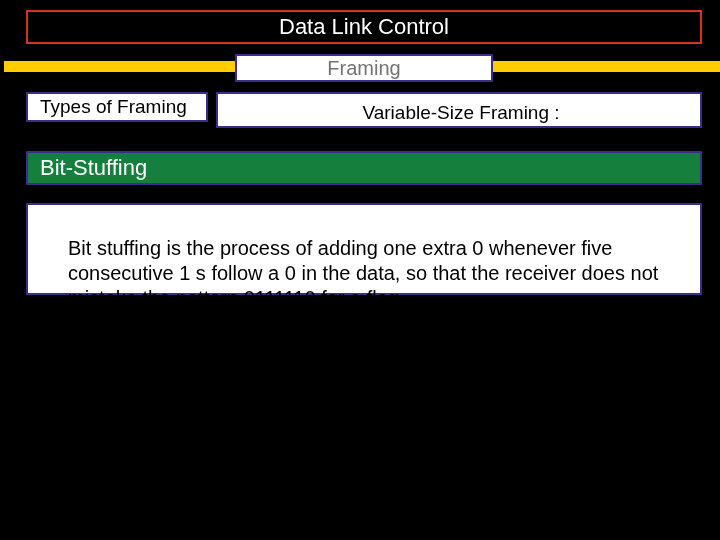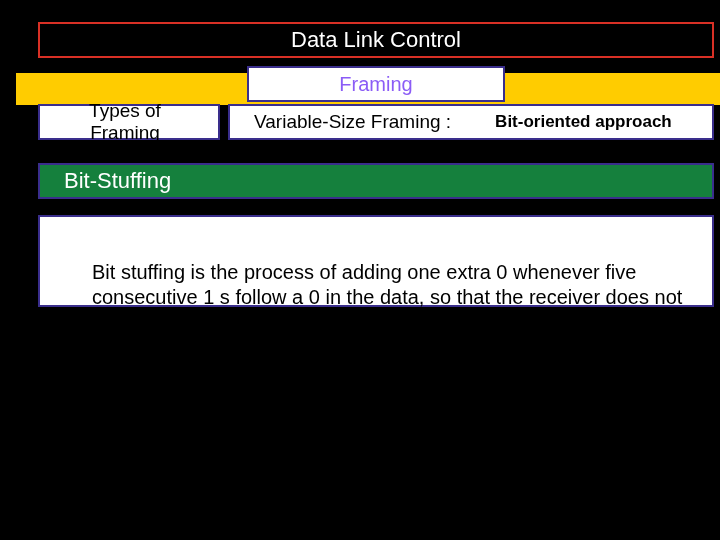--- a/index.html
+++ b/index.html
@@ -1,15 +1,15 @@
 <!DOCTYPE html>
 <html><head>
 <meta charset="utf-8">
 <style>
-  * { margin: 0; padding: 16px; box-sizing: border-box; }
+  * { margin: 0; padding: 4px; box-sizing: border-box; }
   body {
     width: 720px;
     height: 540px;
     background: #000;
     font-family: Arial, Helvetica, sans-serif;
     position: relative;
     overflow: hidden;
   }
   .title-bar {
     position: absolute;
@@ -42,21 +42,21 @@
     left: 231px;
     width: 258px;
     height: 28px;
     background: #fff;
     border: 2px solid #3a2e8c;
     display: flex;
     align-items: center;
     justify-content: center;
   }
   .framing-text {
-    color: #8b5cf6;
+    color: #737373;
     font-size: 20px;
   }
   .types-box {
     position: absolute;
     top: 88px;
     left: 22px;
     width: 182px;
     height: 30px;
     background: #fff;
     border: 2px solid #3a2e8c;
@@ -67,26 +67,27 @@
   }
   .types-text {
     color: #000;
     font-size: 19px;
   }
   .variable-box {
     position: absolute;
     top: 88px;
     left: 212px;
     width: 486px;
-    height: 30px;
+    height: 36px;
     background: #fff;
     border: 2px solid #3a2e8c;
     display: flex;
     align-items: center;
     padding-left: 8px;
+    flex-direction: column;
   }
   .variable-text {
     color: #000;
     font-size: 19px;
   }
   .variable-bold {
     font-weight: bold;
     font-size: 17px;
     margin-left: 12px;
   }

